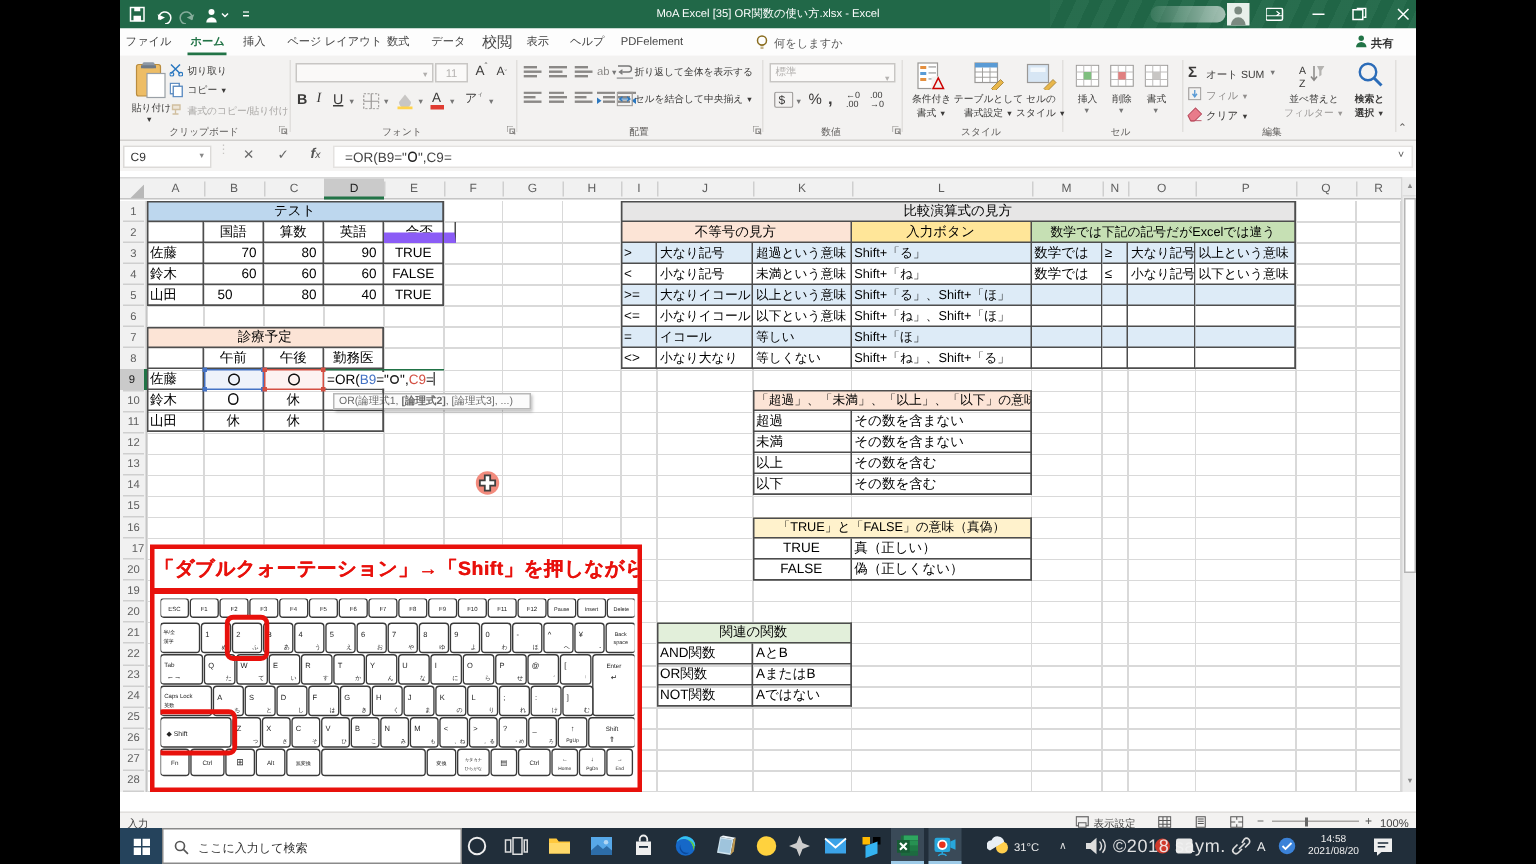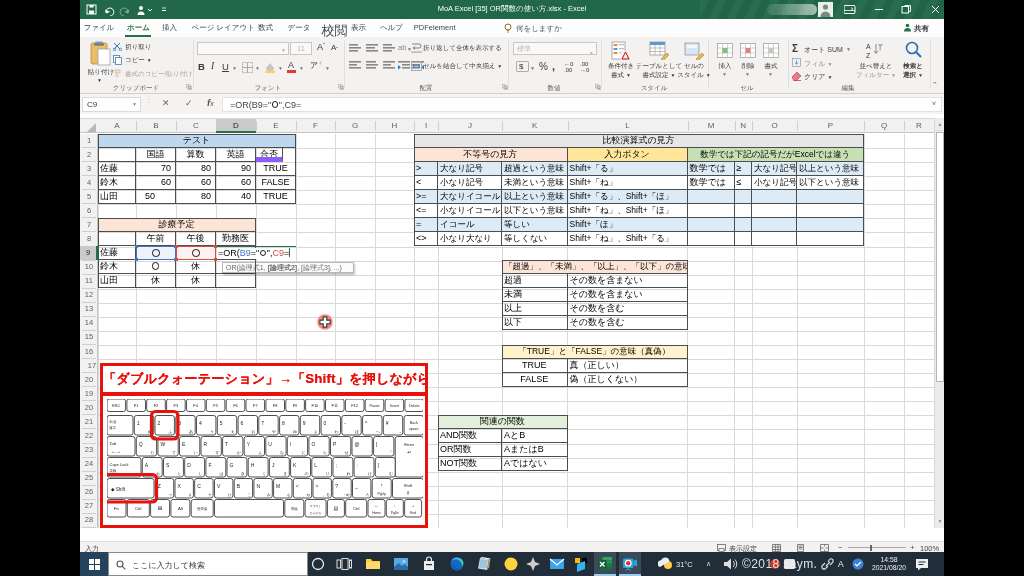--- a/index.html
+++ b/index.html
@@ -47,21 +47,21 @@
 </svg>
 </div>
 
 <div class="abs" style="left:0;top:19px;width:864px;height:18px;background:#fdfdfd;">
 <div class="abs" style="left:3.7px;top:5px;font-size:7.5px;color:#444;line-height:1;">ファイル</div>
 <div class="abs" style="left:47px;top:5px;font-size:7.5px;color:#217346;font-weight:bold;line-height:1;">ホーム</div>
 <div class="abs" style="left:82px;top:5px;font-size:7.5px;color:#444;line-height:1;">挿入</div>
 <div class="abs" style="left:111.5px;top:5px;font-size:7.5px;color:#444;line-height:1;">ページ レイアウト</div>
 <div class="abs" style="left:178px;top:5px;font-size:7.5px;color:#444;line-height:1;">数式</div>
 <div class="abs" style="left:207.5px;top:5px;font-size:7.5px;color:#444;line-height:1;">データ</div>
-<div class="abs" style="left:241.5px;top:5px;font-size:13px;color:#444;line-height:1;">校閲</div>
+<div class="abs" style="left:241.5px;top:5px;font-size:10px;color:#444;line-height:1;">校閲</div>
 <div class="abs" style="left:271px;top:5px;font-size:7.5px;color:#444;line-height:1;">表示</div>
 <div class="abs" style="left:300px;top:5px;font-size:7.5px;color:#444;line-height:1;">ヘルプ</div>
 <div class="abs" style="left:333.8px;top:5px;font-size:7.5px;color:#444;line-height:1;">PDFelement</div>
 <div class="abs" style="left:45px;top:16px;width:26px;height:2px;background:#217346;"></div>
 <svg class="abs" style="left:423px;top:4px" width="10" height="11" viewBox="0 0 10 11">
           <circle cx="5" cy="4" r="3" fill="none" stroke="#8a6d1f" stroke-width="1"></circle>
           <path d="M4 7.5 h2 M4 9 h2" stroke="#8a6d1f" stroke-width="0.8"></path>
         </svg>
 <div class="abs" style="left:436px;top:5px;font-size:7.5px;color:#555;">何をしますか</div>
 <svg class="abs" style="left:823px;top:4px" width="9" height="10" viewBox="0 0 9 10">
@@ -446,21 +446,21 @@
 <div class="abs tc" style="left:0;top:365.82px;width:18px;height:14.07px;font-size:7.5px;color:#5f5f5f;line-height:14.07px;">27</div>
 <div class="abs" style="left:2px;top:379.39px;width:14px;height:1px;background:#cfcfcf;"></div>
 <div class="abs tc" style="left:0;top:379.89px;width:18px;height:14.07px;font-size:7.5px;color:#5f5f5f;line-height:14.07px;">28</div>
 <div class="abs" style="left:2px;top:393.46px;width:14px;height:1px;background:#cfcfcf;"></div>
 <div class="abs" style="left:18px;top:0.00px;width:198px;height:70.35px;border:1px solid #4d4d4d;z-index:5;pointer-events:none;"></div>
         <div class="cell tc" style="left:18px;top:0.00px;width:198px;height:14.07px;border-right:1px solid #4d4d4d;border-bottom:1px solid #4d4d4d;background:#bdd7ee;font-size:9px;color:#000;line-height:13.07px;">テスト</div>
         <div class="cell tc" style="left:18px;top:14.07px;width:38px;height:14.07px;border-right:1px solid #4d4d4d;border-bottom:1px solid #4d4d4d;font-size:9px;color:#000;line-height:13.07px;"></div>
         <div class="cell tc" style="left:56px;top:14.07px;width:40px;height:14.07px;border-right:1px solid #4d4d4d;border-bottom:1px solid #4d4d4d;font-size:9px;color:#000;line-height:13.07px;">国語</div>
         <div class="cell tc" style="left:96px;top:14.07px;width:40px;height:14.07px;border-right:1px solid #4d4d4d;border-bottom:1px solid #4d4d4d;font-size:9px;color:#000;line-height:13.07px;">算数</div>
         <div class="cell tc" style="left:136px;top:14.07px;width:40px;height:14.07px;border-right:1px solid #4d4d4d;border-bottom:1px solid #4d4d4d;font-size:9px;color:#000;line-height:13.07px;">英語</div>
-        <div class="cell tc" style="left:176px;top:14.07px;width:27px;height:14.07px;border-right:1px solid #4d4d4d;border-bottom:5px solid #8b5cf6;font-size:9px;color:#000;line-height:13.07px;">合否</div>
+        <div class="cell tc" style="left:176px;top:14.07px;width:48px;height:14.07px;border-right:1px solid #4d4d4d;border-bottom:7px solid #8b5cf6;font-size:9px;color:#000;line-height:13.07px;">合否</div>
         <div class="cell tl" style="left:18px;top:28.14px;width:38px;height:14.07px;border-right:1px solid #4d4d4d;border-bottom:1px solid #4d4d4d;font-size:9px;color:#000;line-height:13.07px;padding-left:2px;">佐藤</div>
         <div class="cell tr" style="left:56px;top:28.14px;width:40px;height:14.07px;border-right:1px solid #4d4d4d;border-bottom:1px solid #4d4d4d;font-size:9px;color:#000;line-height:13.07px;padding-right:4px;">70</div>
         <div class="cell tr" style="left:96px;top:28.14px;width:40px;height:14.07px;border-right:1px solid #4d4d4d;border-bottom:1px solid #4d4d4d;font-size:9px;color:#000;line-height:13.07px;padding-right:4px;">80</div>
         <div class="cell tr" style="left:136px;top:28.14px;width:40px;height:14.07px;border-right:1px solid #4d4d4d;border-bottom:1px solid #4d4d4d;font-size:9px;color:#000;line-height:13.07px;padding-right:4px;">90</div>
         <div class="cell tc" style="left:176px;top:28.14px;width:40px;height:14.07px;border-right:1px solid #4d4d4d;border-bottom:1px solid #4d4d4d;font-size:9px;color:#000;line-height:13.07px;">TRUE</div>
         <div class="cell tl" style="left:18px;top:42.21px;width:38px;height:14.07px;border-right:1px solid #4d4d4d;border-bottom:1px solid #4d4d4d;font-size:9px;color:#000;line-height:13.07px;padding-left:2px;">鈴木</div>
         <div class="cell tr" style="left:56px;top:42.21px;width:40px;height:14.07px;border-right:1px solid #4d4d4d;border-bottom:1px solid #4d4d4d;font-size:9px;color:#000;line-height:13.07px;padding-right:4px;">60</div>
         <div class="cell tr" style="left:96px;top:42.21px;width:40px;height:14.07px;border-right:1px solid #4d4d4d;border-bottom:1px solid #4d4d4d;font-size:9px;color:#000;line-height:13.07px;padding-right:4px;">60</div>
         <div class="cell tr" style="left:136px;top:42.21px;width:40px;height:14.07px;border-right:1px solid #4d4d4d;border-bottom:1px solid #4d4d4d;font-size:9px;color:#000;line-height:13.07px;padding-right:4px;">60</div>
         <div class="cell tc" style="left:176px;top:42.21px;width:40px;height:14.07px;border-right:1px solid #4d4d4d;border-bottom:1px solid #4d4d4d;font-size:9px;color:#000;line-height:13.07px;">FALSE</div>

